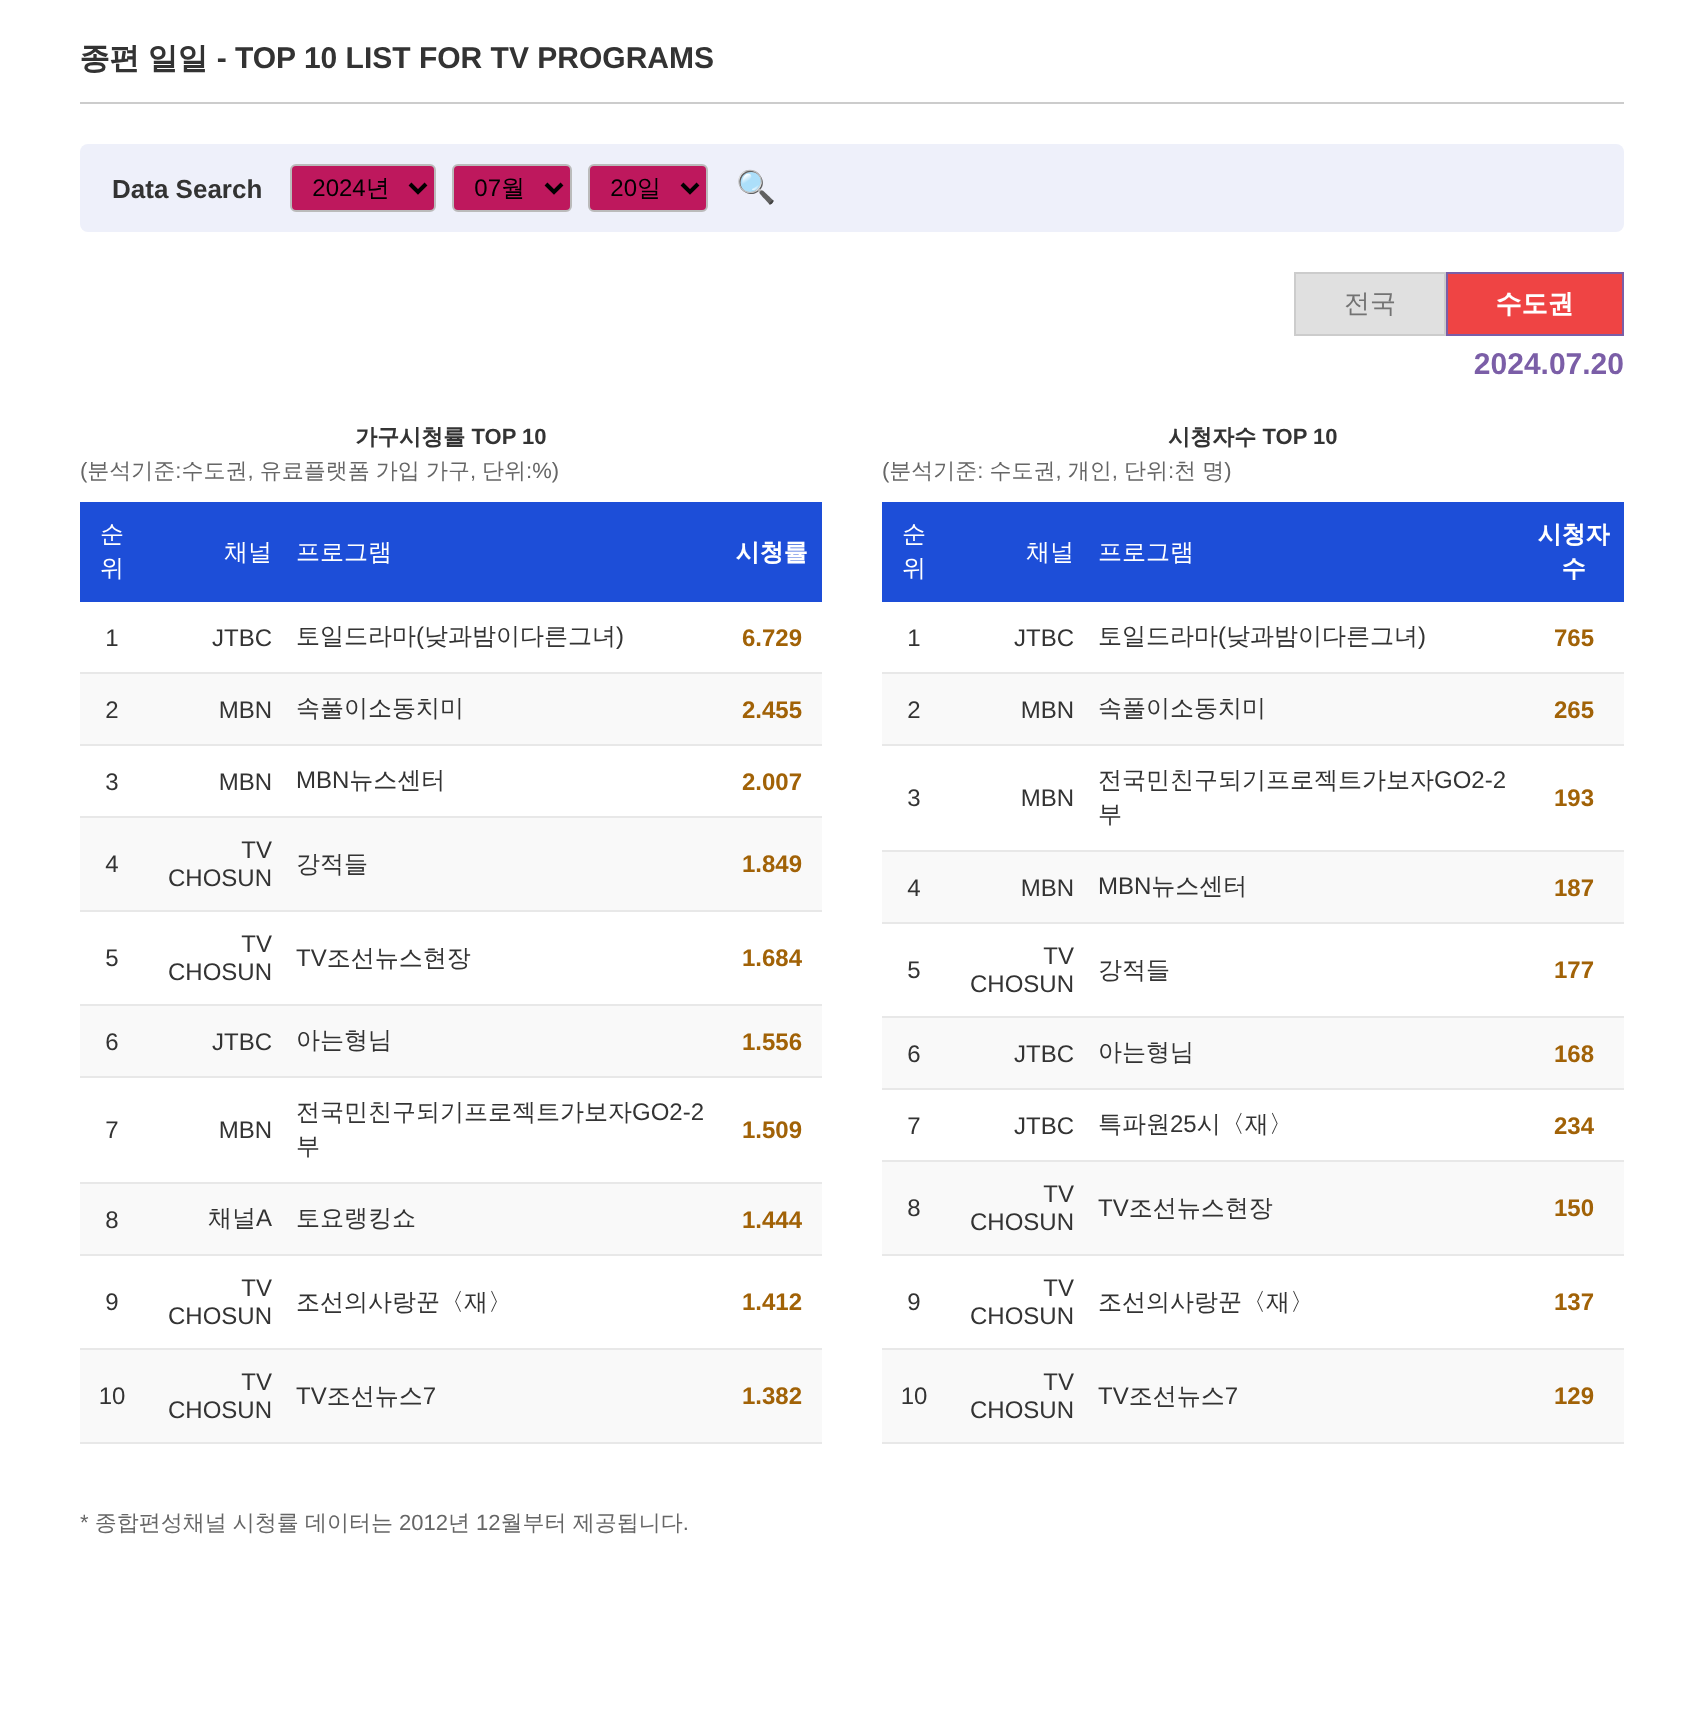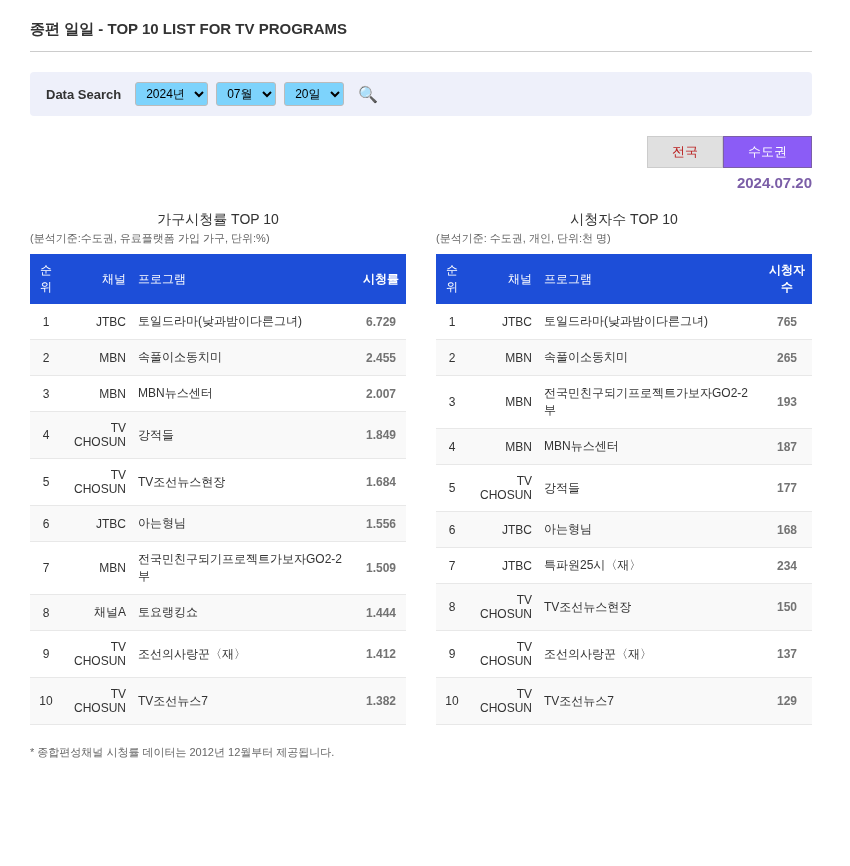--- a/index.html
+++ b/index.html
@@ -4,21 +4,21 @@
   <style>
     * { box-sizing: border-box; margin: 0; padding: 0; }
     body {
       font-family: 'Malgun Gothic', 'Apple SD Gothic Neo', sans-serif;
       background: #fff;
       color: #333;
       font-size: 13px;
     }
     .page-wrapper {
       width: 842px;
-      padding: 20px 30px 30px 30px;
+      padding: 20px 30px 30px 40px;
     }
     .page-title {
       font-size: 15px;
       font-weight: 600;
       color: #333;
       padding-bottom: 12px;
       border-bottom: 1px solid #ccc;
       margin-bottom: 20px;
     }
     .search-bar {
@@ -34,21 +34,21 @@
       font-size: 13px;
       font-weight: 600;
       color: #333;
       margin-right: 6px;
     }
     .search-select {
       border: 1px solid #bbb;
       border-radius: 3px;
       padding: 3px 6px;
       font-size: 12px;
-      background: #7dd3fc;
+      background: #be185d;
       cursor: pointer;
     }
     .search-icon-btn {
       background: none;
       border: none;
       cursor: pointer;
       font-size: 16px;
       color: #555;
       padding: 2px 6px;
     }
@@ -67,45 +67,46 @@
     }
     .region-btn {
       padding: 6px 24px;
       border: 1px solid #ccc;
       cursor: pointer;
       font-size: 13px;
       font-weight: 500;
     }
     .region-btn.inactive {
       background: #e0e0e0;
-      color: #b91c1c;
+      color: #737373;
     }
     .region-btn.active {
-      background: #8b5cf6;
+      background: #ef4444;
       color: #fff;
       border-color: #7b5ea7;
+      font-weight: bold;
     }
     .date-display {
       text-align: right;
       color: #7b5ea7;
       font-size: 15px;
       font-weight: 600;
       margin-bottom: 20px;
     }
     .tables-row {
       display: flex;
       gap: 30px;
     }
     .table-section {
       flex: 1;
     }
     .table-title {
       text-align: center;
-      font-size: 14px;
-      font-weight: 400;
+      font-size: 11px;
+      font-weight: 700;
       color: #333;
       margin-bottom: 2px;
     }
     .table-subtitle {
       font-size: 11px;
       color: #666;
       margin-bottom: 8px;
     }
     table {
       width: 100%;
@@ -130,26 +131,26 @@
     tbody td {
       padding: 9px 6px;
       text-align: center;
       font-size: 12px;
       color: #333;
     }
     .rank-col { width: 32px; }
     .channel-col { width: 70px; text-align: right; }
     .program-col { text-align: left; }
     .value-col {
-      color: #737373;
+      color: #a16207;
       font-weight: 600;
       width: 50px;
     }
     .footnote {
-      margin-top: 20px;
+      margin-top: 32px;
       font-size: 11px;
       color: #666;
     }
   </style>
 </head>
 <body>
 
 <div class="page-wrapper">
 
   <div class="page-title">종편 일일 - TOP 10 LIST FOR TV PROGRAMS</div>

